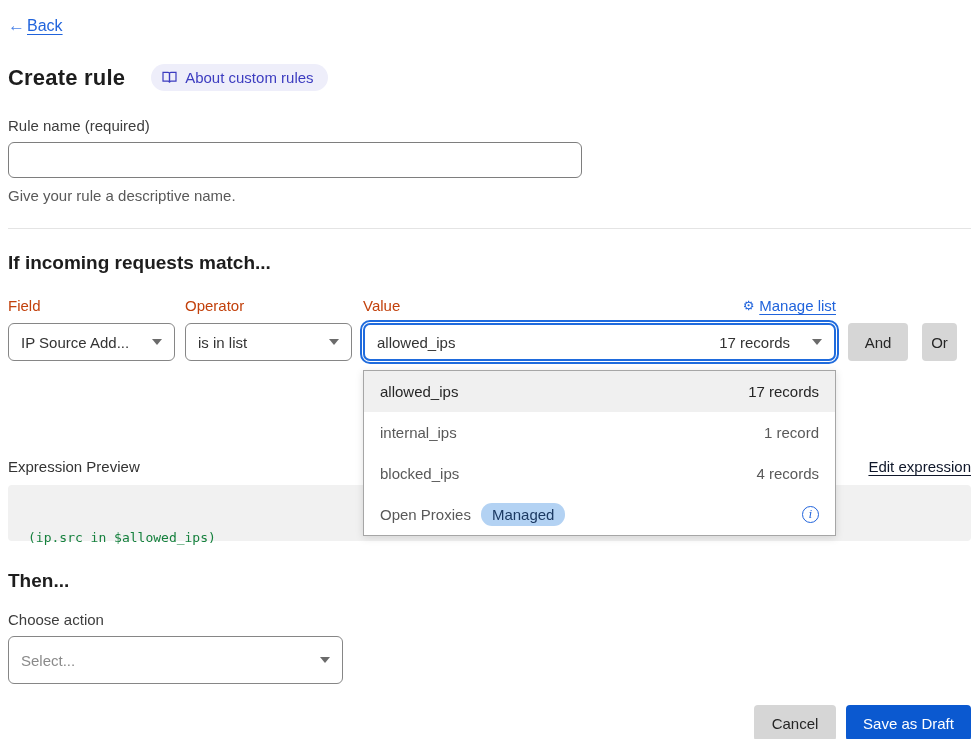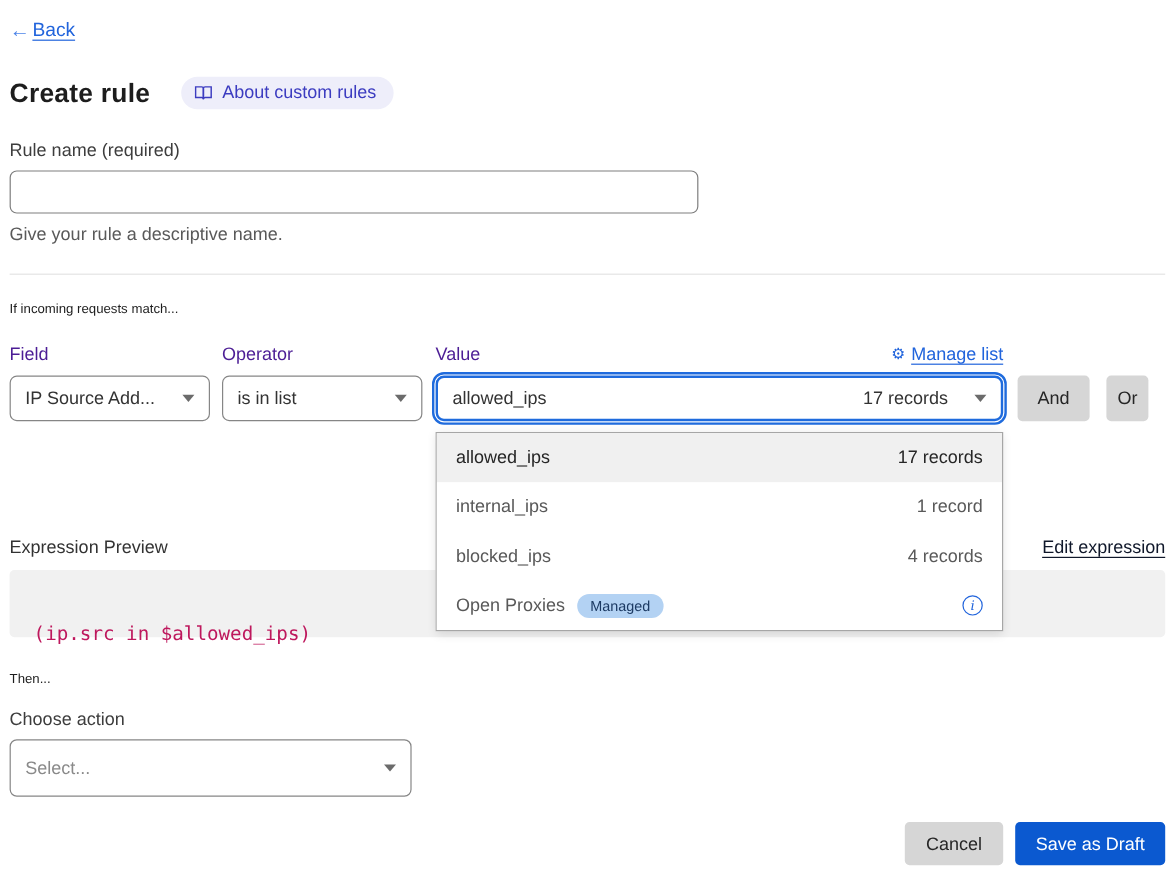--- a/index.html
+++ b/index.html
@@ -37,28 +37,28 @@
     width: 574px; height: 36px;
     border: 1px solid #7e7e7e; border-radius: 6px;
     font-size: 15px; padding: 0 12px; color: #2b2b2b;
     font-family: "Liberation Sans", sans-serif;
   }
   .help-text { font-size: 15px; color: #595959; margin-top: 9px; }
 
   .divider { border: none; border-top: 1px solid #e4e4e4; margin: 24px 0 0 0; }
 
   
-  .section-heading { font-size: 11px; font-weight: normal; color: #1d1d1d; margin-top: 23px; }
+  .section-heading { font-size: 19px; font-weight: bold; color: #1d1d1d; margin-top: 23px; }
 
   .conditions { display: flex; align-items: flex-end; margin-top: 23px; }
   .cond-col { display: flex; flex-direction: column; }
   .col-field { width: 167px; margin-right: 10px; }
   .col-operator { width: 167px; margin-right: 11px; }
   .col-value { width: 473px; position: relative; }
-  .col-label { font-size: 15px; color: #4c1d95; margin-bottom: 9px; }
+  .col-label { font-size: 15px; color: #c2410c; margin-bottom: 9px; }
   .value-label-row { display: flex; justify-content: space-between; align-items: center; margin-bottom: 9px; }
 
   .select-box {
     height: 38px; background: #fff;
     border: 1px solid #868686; border-radius: 6px;
     display: flex; align-items: center; justify-content: space-between;
     padding: 0 12px; font-size: 15px; color: #333; cursor: pointer;
   }
   .caret {
     width: 0; height: 0; margin-left: 10px;
@@ -96,21 +96,21 @@
     z-index: 10;
   }
   .menu-item {
     display: flex; justify-content: space-between; align-items: center;
     padding: 0 16px; height: 41px; font-size: 15px; color: #595959; cursor: pointer;
     background: #fff;
   }
   .menu-item.selected { background: #f0f0f0; color: #262626; }
   .menu-item .item-left { display: flex; align-items: center; gap: 10px; }
   .managed-badge {
-    background: #b3d2f3; color: #1c3a63; font-size: 12px;
+    background: #b3d2f3; color: #1c3a63; font-size: 15px;
     padding: 3px 11px; border-radius: 11px;
   }
   .info-icon {
     width: 17px; height: 17px; border: 1px solid #2164dc; border-radius: 50%;
     color: #2164dc; font-size: 11px; line-height: 15px; text-align: center;
     font-family: "DejaVu Serif", serif; font-style: italic; cursor: pointer; flex: none;
   }
 
   
   .expr-header {
@@ -118,21 +118,21 @@
     margin-top: 97px;
   }
   .expr-label { font-size: 15px; color: #333; }
   .edit-link { color: #0f172a; font-size: 15px; text-decoration: underline; text-underline-offset: 3px; }
   .expr-box {
     margin-top: 10px; background: #f1f1f1; border-radius: 4px;
     height: 56px; display: flex; align-items: center; padding: 0 20px;
   }
   .expr-code {
     font-family: "DejaVu Sans Mono", "Liberation Mono", monospace;
-    font-size: 16px; color: #be185d; margin-top: 48px;
+    font-size: 13px; color: #15803d; margin-top: 48px;
   }
 
   
   .then-heading { margin-top: 29px; }
   .choose-label { margin-top: 19px; }
   .action-select { width: 335px; height: 48px; margin-top: 1px; }
   .placeholder { color: #8a8a8a; }
 
   
   .footer {

